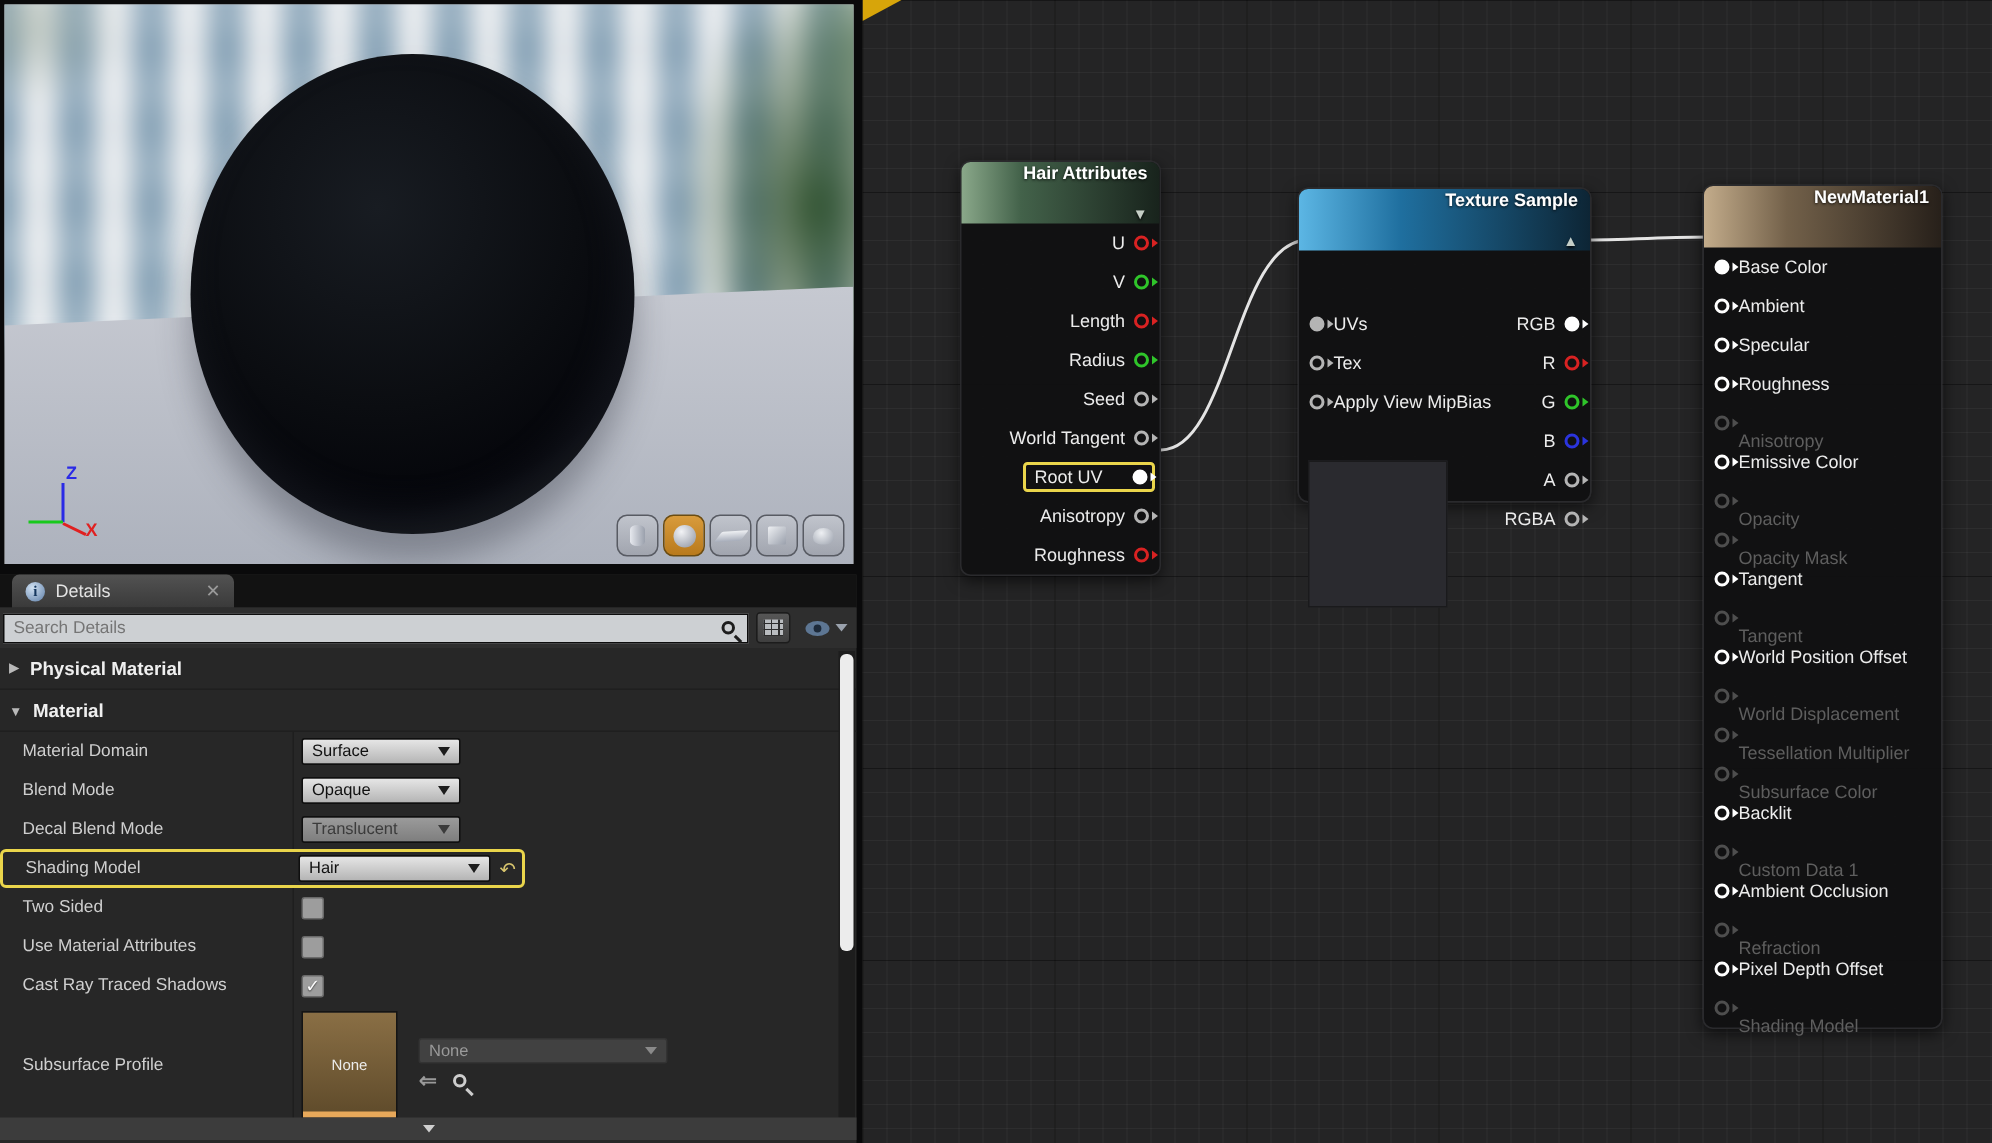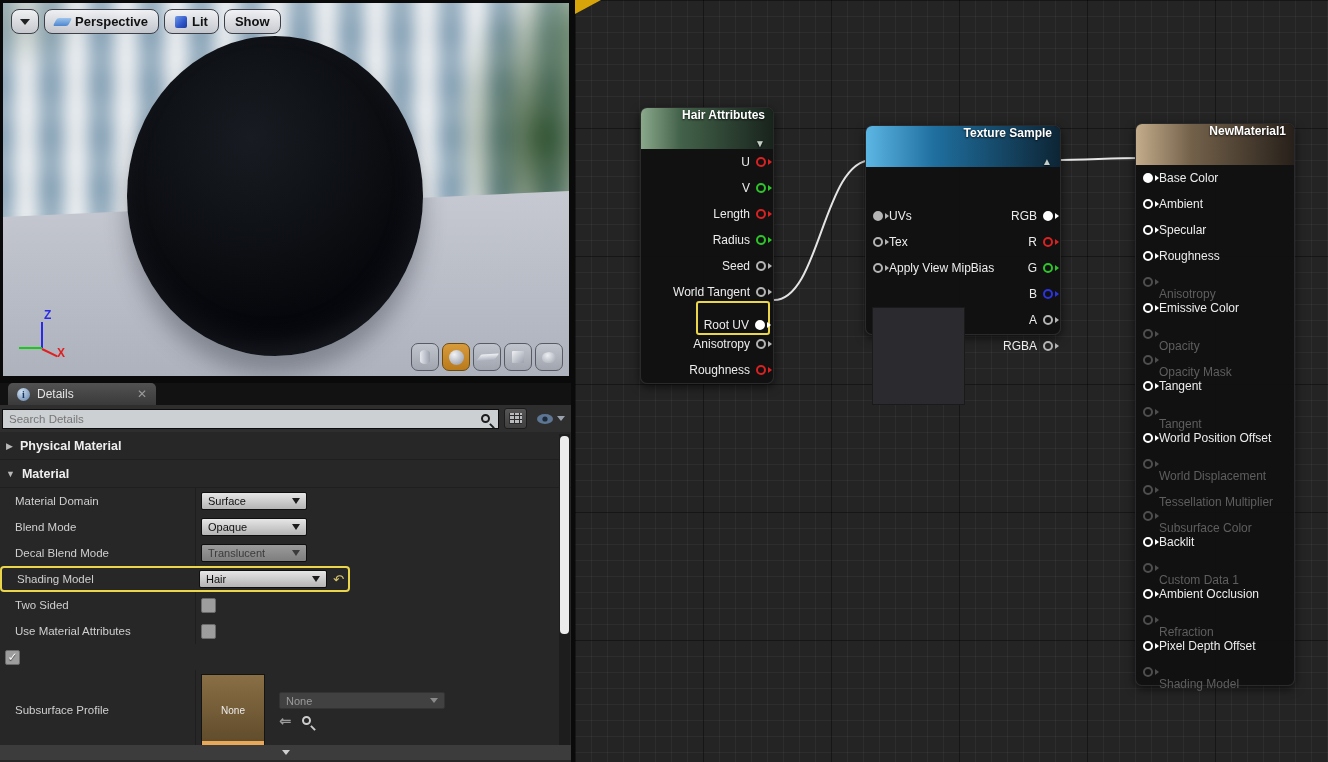--- a/index.html
+++ b/index.html
@@ -131,52 +131,36 @@
   .prow { display:flex; align-items:center; height:26px; padding:0 7px; gap:6px; color:#ececec; font-size:12px; }
   .prow.out { justify-content:flex-end; }
   .plabel { white-space:nowrap; }
   .pin { position:relative; width:10px; height:10px; border-radius:50%; border:2px solid var(--c,#b4b4b4); flex:0 0 auto; }
   .pin::after { content:""; position:absolute; left:10px; top:50%; transform:translateY(-50%);
     border-left:4px solid var(--c,#b4b4b4); border-top:3px solid transparent; border-bottom:3px solid transparent; }
   .pin.filled { background:var(--c,#b4b4b4); }
   .c-red { --c:#d92222; } .c-green { --c:#2fc52a; } .c-blue { --c:#2b34dd; }
   .c-white { --c:#ffffff; } .c-gray { --c:#b4b4b4; }
   .prow.dim .plabel { color:#5e5e5e;margin-top:24px; } .prow.dim .pin { --c:#4e4e4e; }
-  .selbox { display:flex; align-items:center; gap:6px; border:2px solid #ead54b; border-radius:3px; padding:15px 3px 1px 6px; margin-right:-4px; }
+  .selbox { display:flex; align-items:center; gap:20px; border:2px solid #ead54b; border-radius:3px; padding:1px 3px 1px 6px; margin-right:-4px; }
   .tex-cols { position:relative; height:186px;margin-top:36px; }
   .tex-in { position:absolute; left:0; top:0; }
   .tex-out { position:absolute; right:0; top:0; }
   .tex-preview { position:absolute; left:6px; top:104px; width:93px; height:98px; background:#2a2a2f; border:1px solid #1a1a1c; }
 </style>
 </head>
 <body>
 
 <div class="app">
 
   <div class="viewport">
     <div class="vp-bg"></div>
     <div class="vp-floor"></div>
     <div class="vp-sphere"></div>
 
-    <div class="vp-toolbar">
-      <button class="vp-btn sm">
-        <span class="caret-down"></span>
-      </button>
-      <button class="vp-btn">
-        <span class="persp-icon"></span>
-        <span>Perspective</span>
-      </button>
-      <button class="vp-btn">
-        <span class="lit-icon"></span>
-        <span>Lit</span>
-      </button>
-      <button class="vp-btn">
-        <span>Show</span>
-      </button>
-    </div>
 
     <div class="axis">
       <span class="z-label">Z</span>
       <span class="z-line"></span>
       <span class="y-line"></span>
       <span class="x-line"></span>
       <span class="x-label">X</span>
     </div>
 
     <div class="shape-bar">
@@ -285,20 +269,21 @@
       </div>
 
       <div class="prop-row">
         <div class="prop-label">Use Material Attributes</div>
         <div class="prop-value">
           <span class="checkbox"></span>
         </div>
       </div>
 
       <div class="prop-row">
+        <div class="prop-label">Cast Ray Traced Shadows</div>
         <div class="prop-value">
           <span class="checkbox checked"></span>
         </div>
       </div>
 
       <div class="prop-row tall">
         <div class="prop-label">Subsurface Profile</div>
         <div class="prop-value">
           <div class="thumb">
             <span>None</span>

